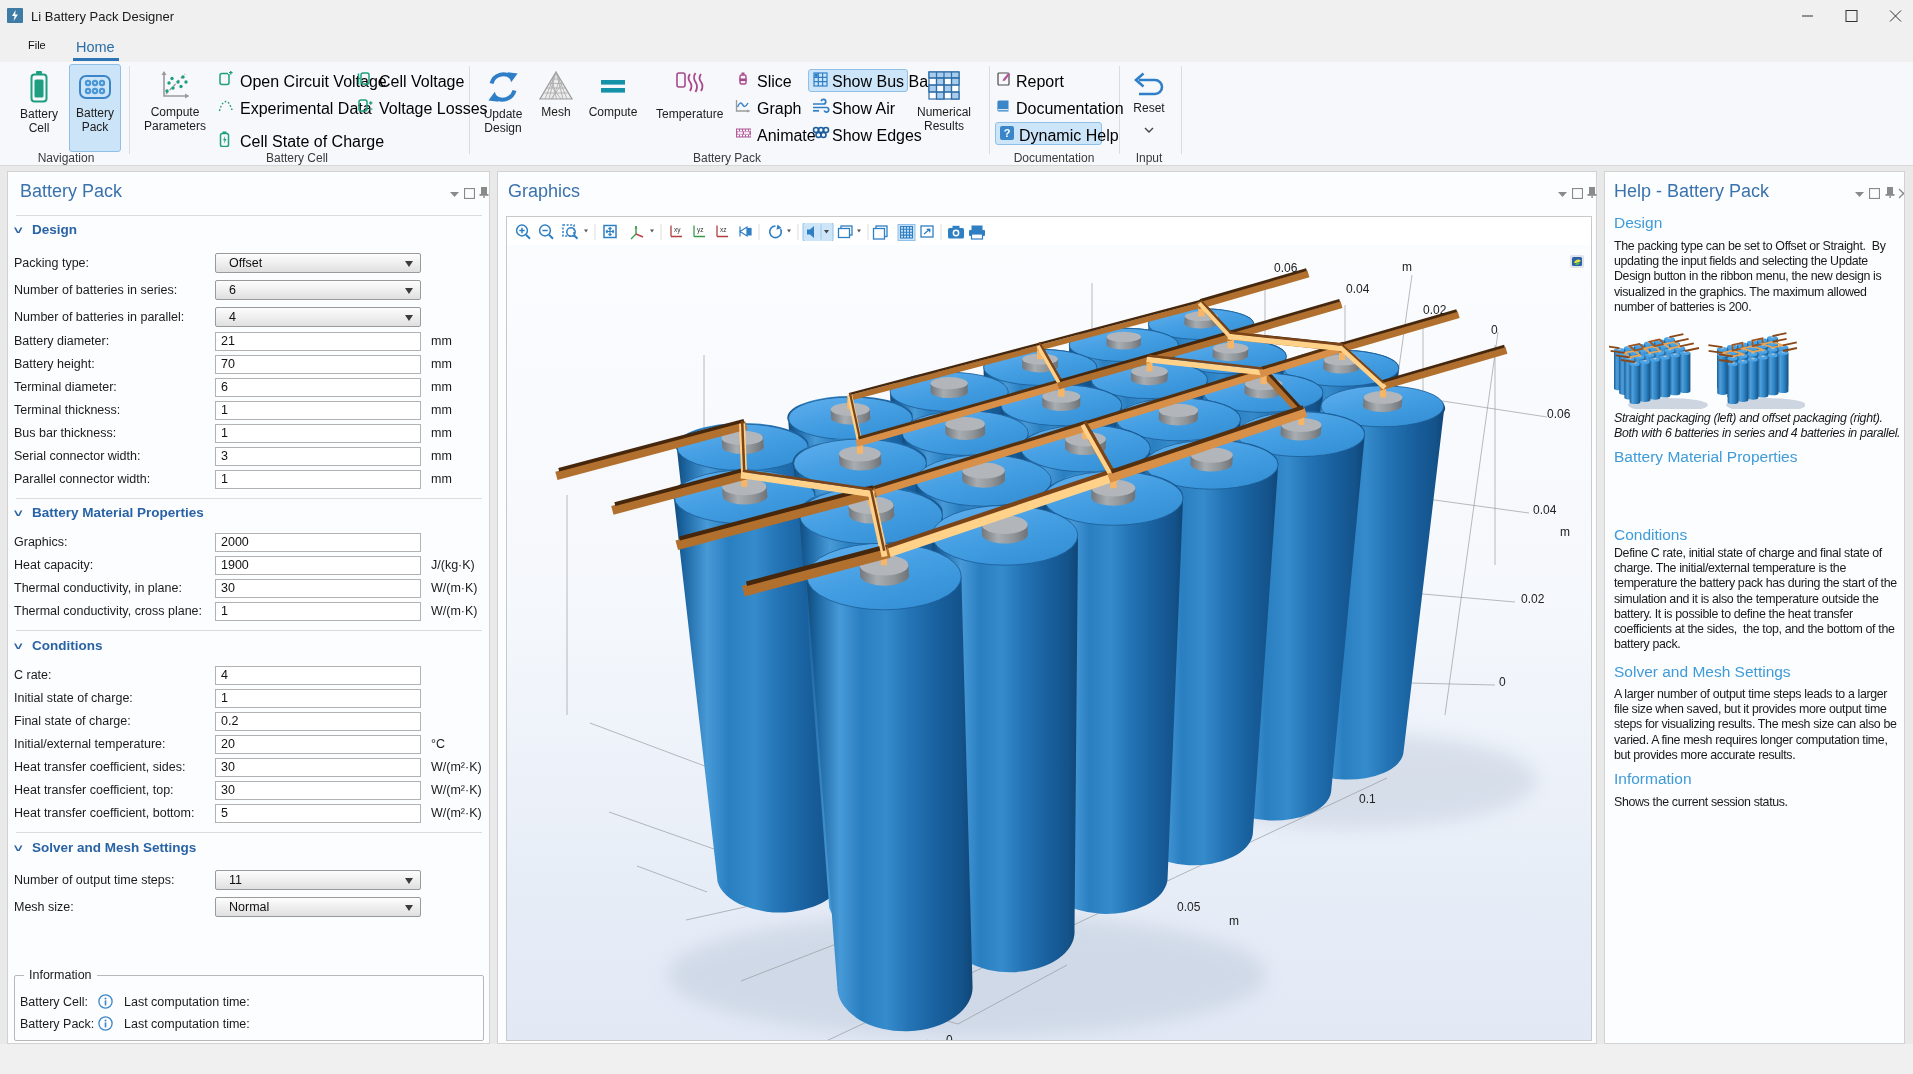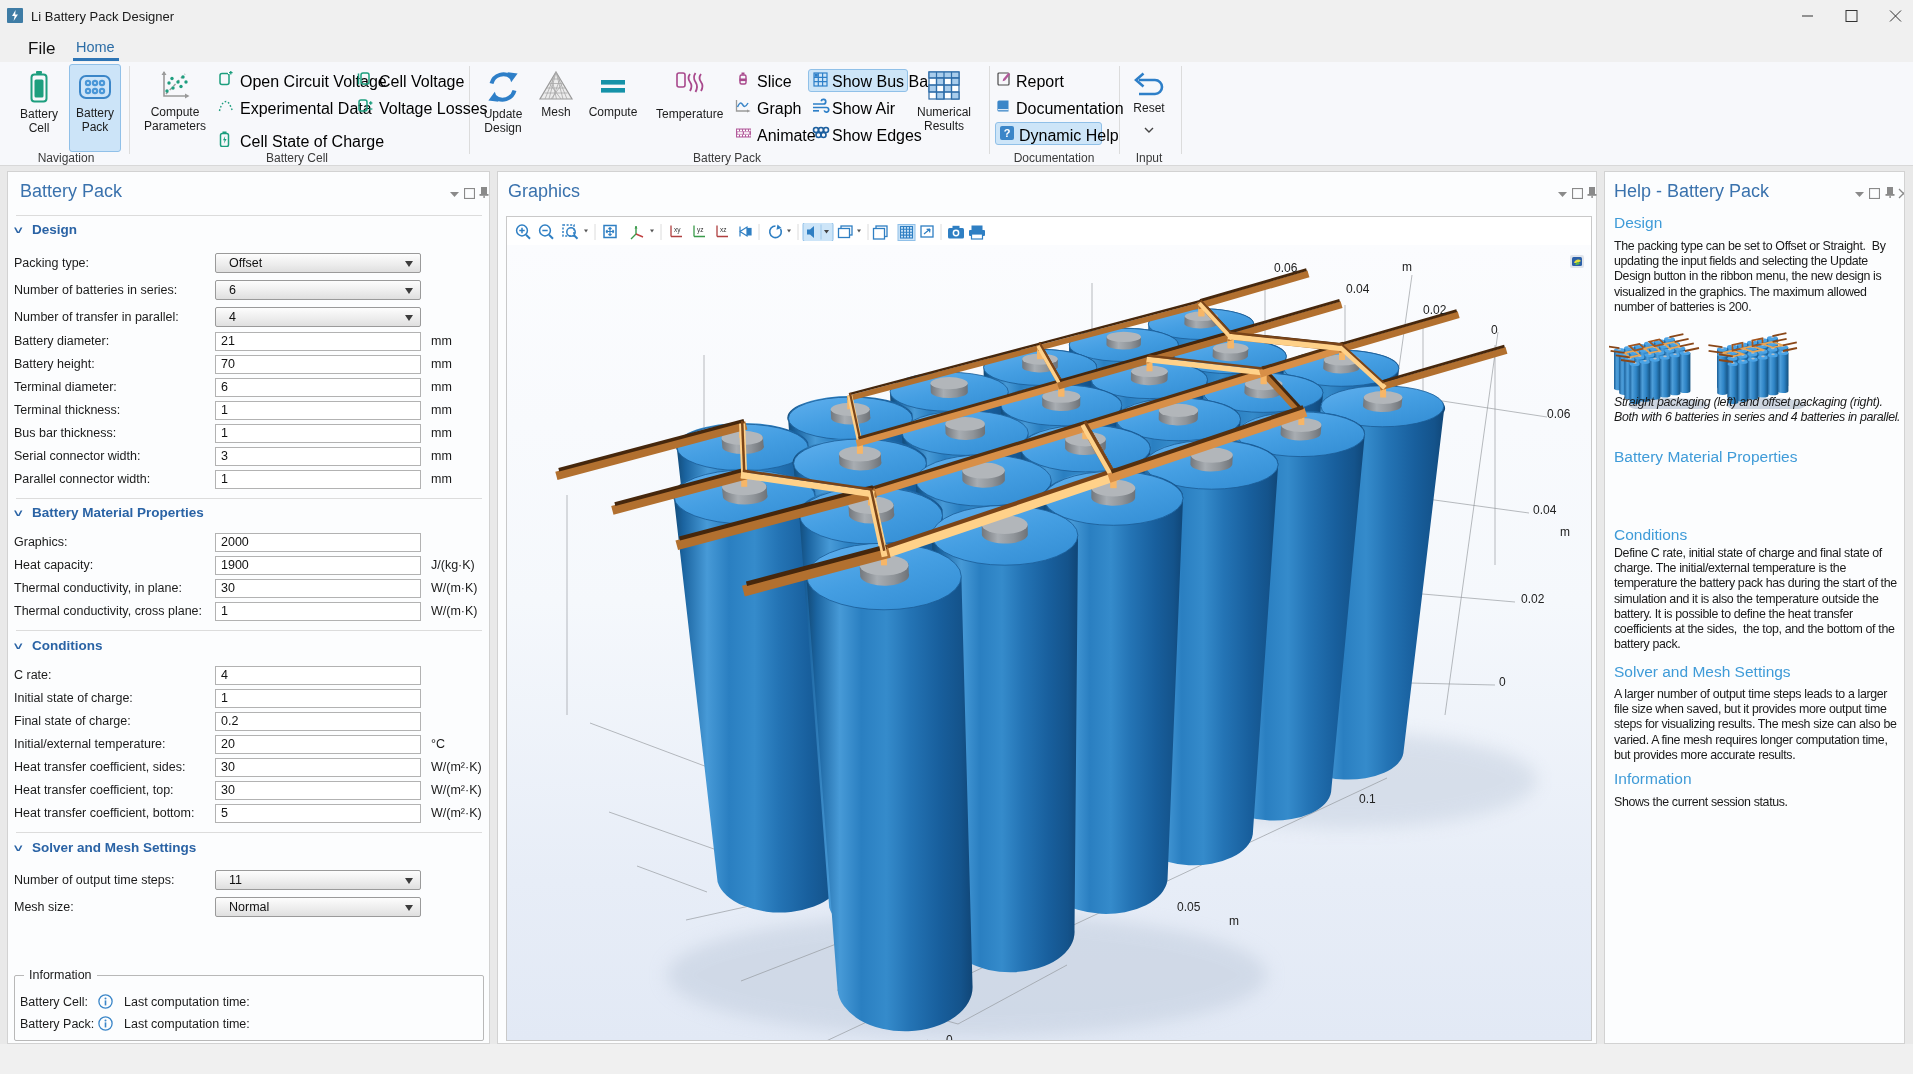--- a/index.html
+++ b/index.html
@@ -36,21 +36,21 @@
     </svg>
   <div class="abs" style="left:31px;top:9px;font-size:13px;color:#1a1a1a">Li Battery Pack Designer</div>
   <svg class="abs" style="left:1797px;top:8px" width="120" height="16">
     <line x1="5" y1="8" x2="16" y2="8" stroke="#333" stroke-width="1"></line>
     <rect x="49" y="2.5" width="11" height="11" fill="none" stroke="#333" stroke-width="1"></rect>
     <path d="M93 2.5 L104 13.5 M104 2.5 L93 13.5" stroke="#333" stroke-width="1"></path>
   </svg>
 </div>
 
 <div id="tabs">
-  <div class="abs" style="left:28px;top:7px;font-size:17px;color:#111">File</div>
+  <div class="abs" style="left:28px;top:7px;font-size:11px;color:#111">File</div>
   <div class="abs" style="left:76px;top:7px;font-size:14.5px;color:#2c6da6">Home</div>
   <div class="abs" style="left:73px;top:26px;width:46px;height:3px;background:#2e75b5"></div>
 </div>
 
 <div id="ribbon">
 
 <div class="gsep" style="left:129px"></div>
 <div class="gsep" style="left:469px"></div>
 <div class="gsep" style="left:989px"></div>
 <div class="gsep" style="left:1119px"></div>
@@ -293,21 +293,21 @@
       <rect x="0.5" y="7" width="9" height="1.8" fill="#8a8a8a"></rect>
       <rect x="4.4" y="8.8" width="1.4" height="4" fill="#8a8a8a"></rect>
     </svg>
 <div class="hr" style="top:43px"></div>
 
 <div class="sech" style="left:24px;top:50px"><span class="chev">˅</span>Design</div>
 <div class="rowlab" style="top:84px">Packing type:</div>
     <div class="dd" style="top:81px">Offset</div>
 <div class="rowlab" style="top:111px">Number of batteries in series:</div>
     <div class="dd" style="top:108px">6</div>
-<div class="rowlab" style="top:138px">Number of transfer in parallel:</div>
+<div class="rowlab" style="top:138px">Number of batteries in parallel:</div>
     <div class="dd" style="top:135px">4</div>
 <div class="rowlab" style="top:162px">Battery diameter:</div>
     <div class="inp" style="top:160px">21</div>
     <div class="unit" style="top:162px">mm</div>
 <div class="rowlab" style="top:185px">Battery height:</div>
     <div class="inp" style="top:183px">70</div>
     <div class="unit" style="top:185px">mm</div>
 <div class="rowlab" style="top:208px">Terminal diameter:</div>
     <div class="inp" style="top:206px">6</div>
     <div class="unit" style="top:208px">mm</div>
@@ -979,21 +979,21 @@
 <line x1="76.0" y1="27.0" x2="90.0" y2="24.0" stroke="#8a4718" stroke-width="1.8"></line>
 <line x1="25.8" y1="32.3" x2="11.8" y2="30.3" stroke="#8a4718" stroke-width="1.8"></line>
 <line x1="75.8" y1="21.3" x2="89.8" y2="18.3" stroke="#8a4718" stroke-width="1.8"></line>
 <line x1="15.6" y1="28.8" x2="1.6" y2="26.8" stroke="#8a4718" stroke-width="1.8"></line>
 <line x1="65.6" y1="17.8" x2="79.6" y2="14.8" stroke="#8a4718" stroke-width="1.8"></line>
 <line x1="15.4" y1="23.1" x2="1.4" y2="21.1" stroke="#8a4718" stroke-width="1.8"></line>
 <line x1="65.4" y1="12.1" x2="79.4" y2="9.1" stroke="#8a4718" stroke-width="1.8"></line>
 </g>
 </svg>
 
-<div class="hp" style="top:223px;font-style:italic">Straight packaging (left) and offset packaging (right).<br>Both with 6 batteries in series and 4 batteries in parallel.</div>
+<div class="hp" style="top:239px;font-style:italic">Straight packaging (left) and offset packaging (right).<br>Both with 6 batteries in series and 4 batteries in parallel.</div>
 
 <div class="hh" style="left:9px;top:276px">Battery Material Properties</div>
 
 <div class="hh" style="left:9px;top:354px">Conditions</div>
 <div class="hp" style="top:374px">Define C rate, initial state of charge and final state of<br>charge. The initial/external temperature is the<br>temperature the battery pack has during the start of the<br>simulation and it is also the temperature outside the<br>battery. It is possible to define the heat transfer<br>coefficients at the sides,&nbsp; the top, and the bottom of the<br>battery pack.</div>
 
 <div class="hh" style="left:9px;top:491px">Solver and Mesh Settings</div>
 <div class="hp" style="top:515px">A larger number of output time steps leads to a larger<br>file size when saved, but it provides more output time<br>steps for visualizing results. The mesh size can also be<br>varied. A fine mesh requires longer computation time,<br>but provides more accurate results.</div>
 
 <div class="hh" style="left:9px;top:598px">Information</div>

